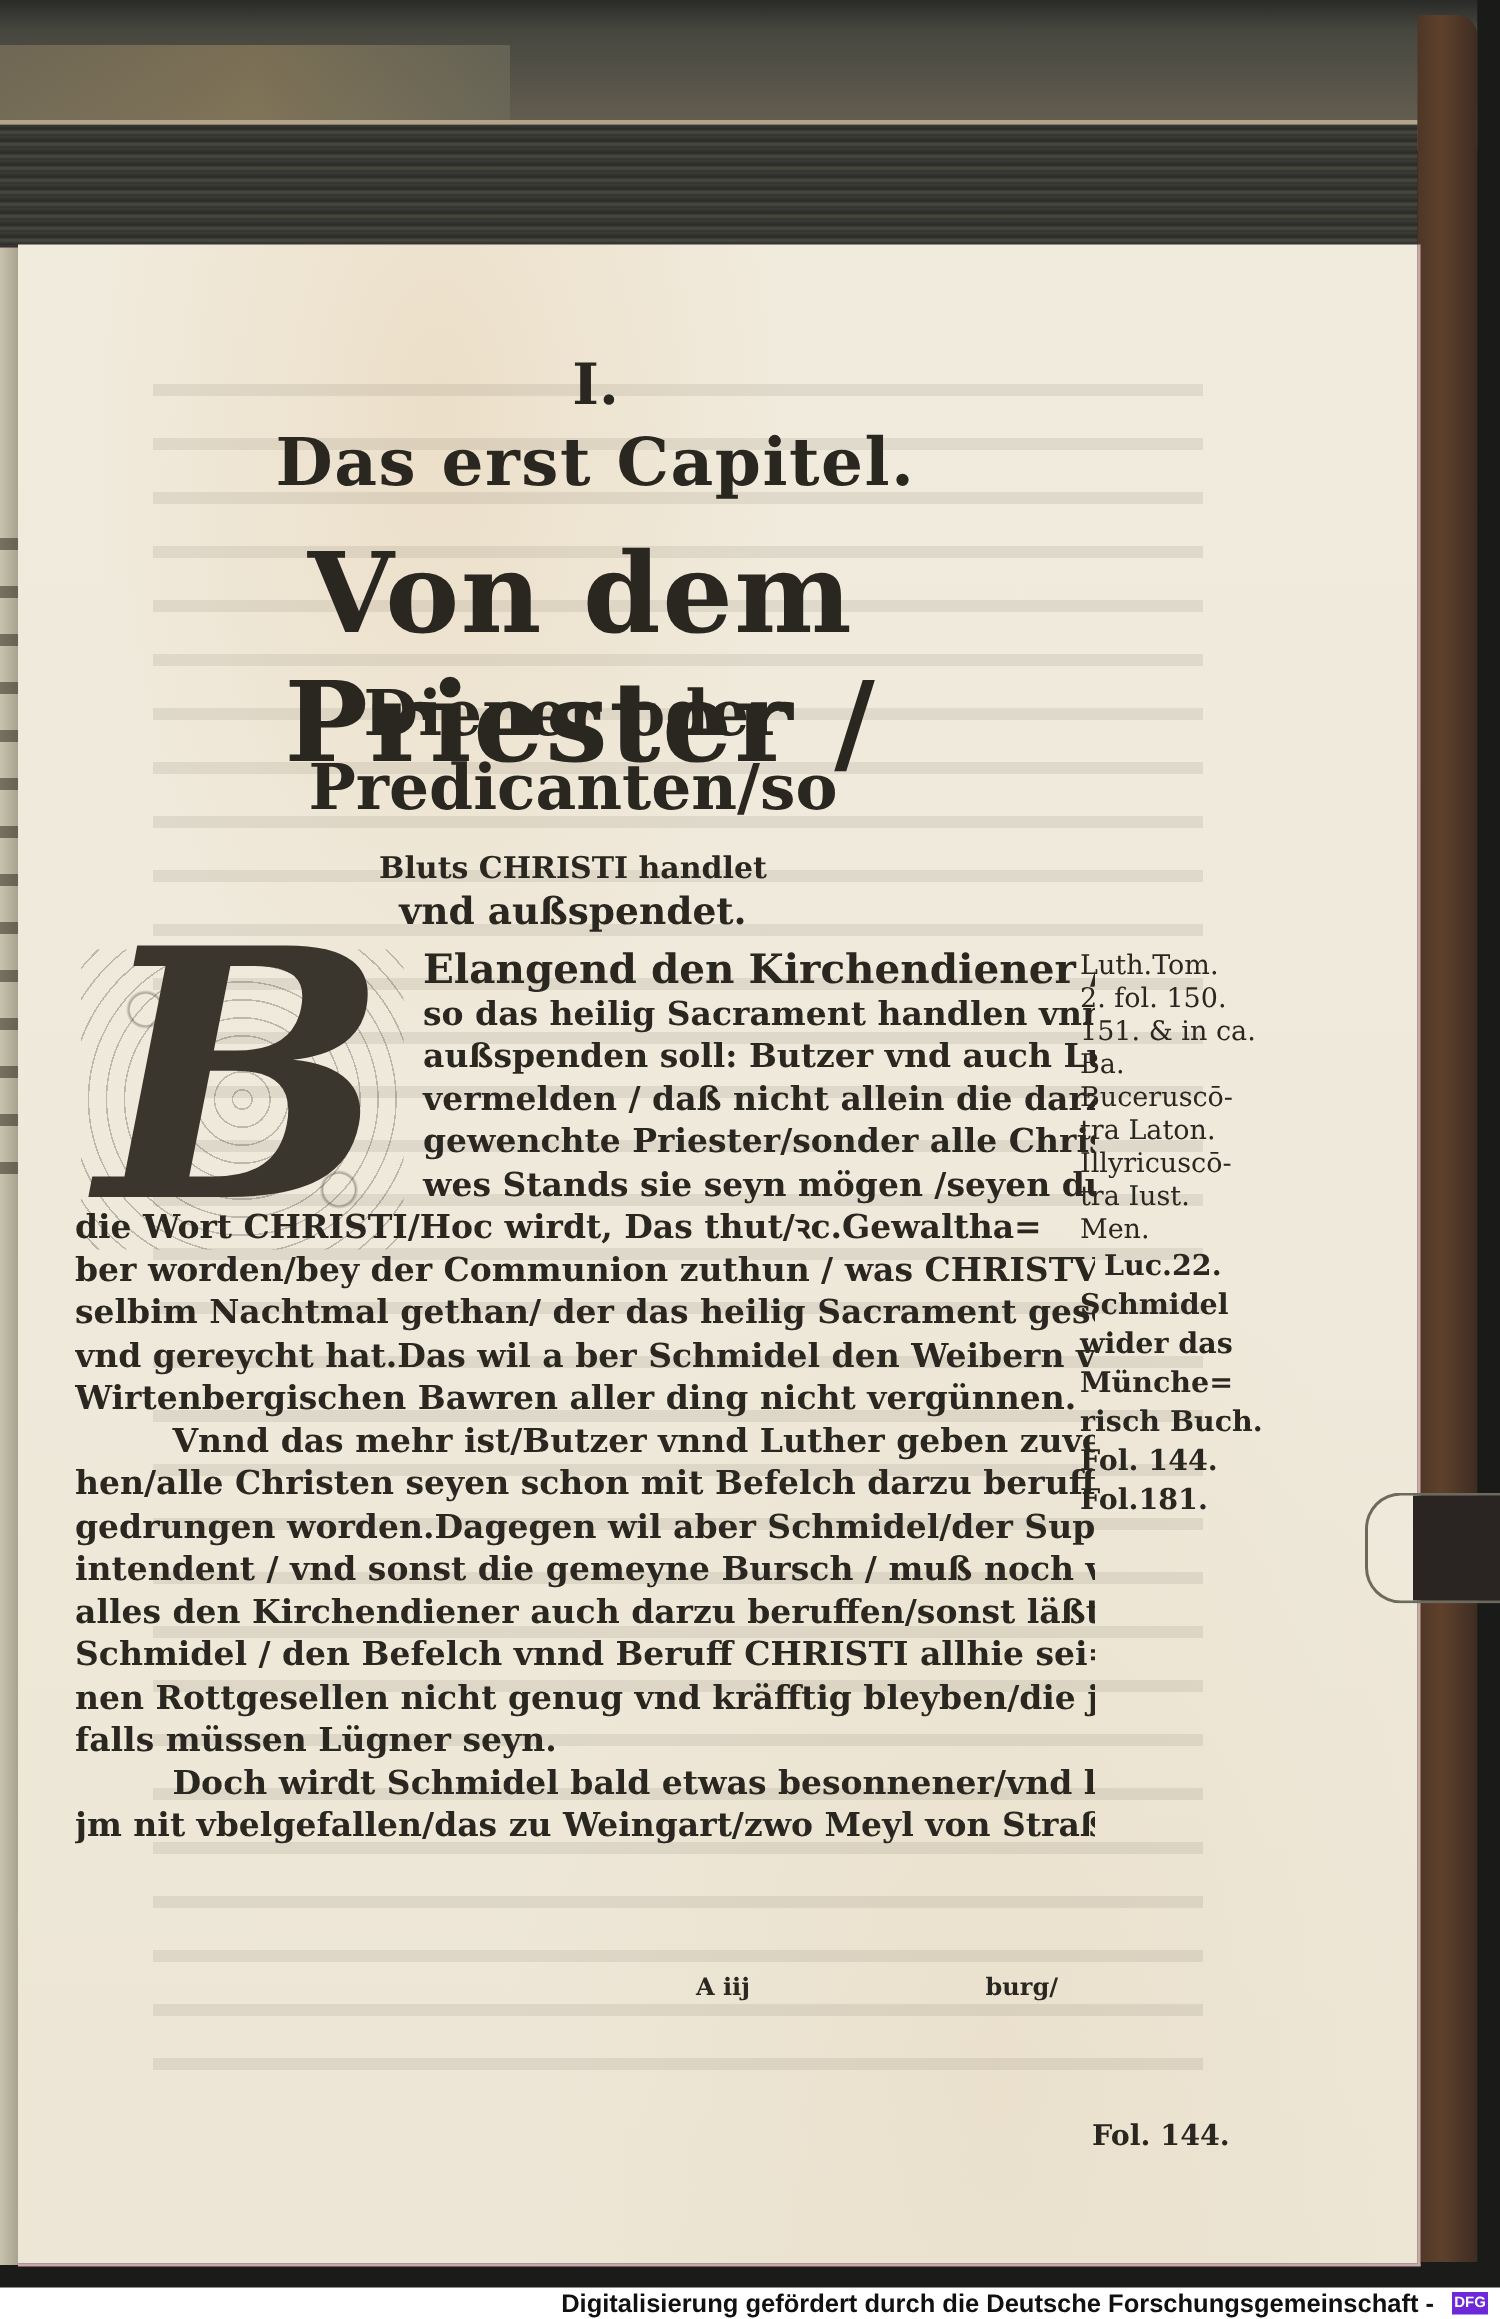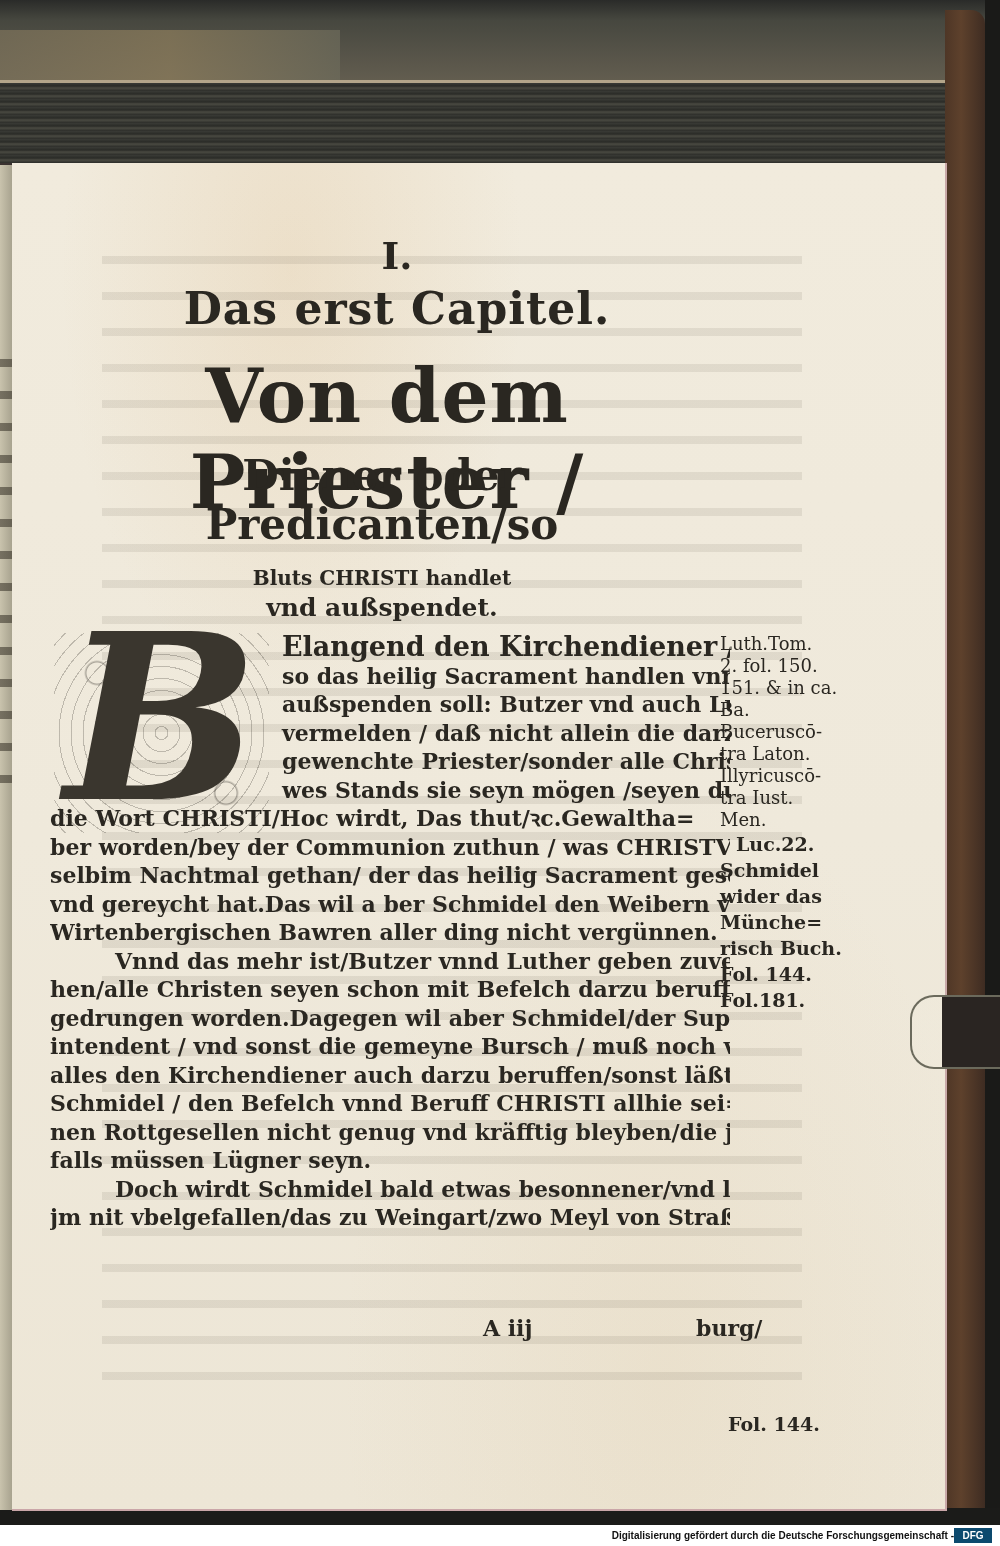--- a/index.html
+++ b/index.html
@@ -99,32 +99,32 @@
     .first-line { font-size: 27px; }
     .para-indent { padding-left: 65px; }
     .margin-notes {
       position: absolute; left: 708px; top: 470px; width: 135px;
       font-family: "DejaVu Serif", serif; font-size: 18px; line-height: 22px;
     }
     .margin-notes .note-line { white-space: nowrap; height: 22px; }
     .mn-gothic { font-weight: bold; font-size: 19px; line-height: 26px; }
     .mn-gothic .note-line { height: 26px; }
     .sig {
-      position: absolute; top: 1152px; font-family: "DejaVu Serif", serif; font-weight: bold; font-size: 22px; margin-left: 19px;
+      position: absolute; top: 1152px; font-family: "DejaVu Serif", serif; font-weight: bold; font-size: 16px;
     }
     .footer {
       position: absolute; left: 0; top: 1525px; width: 1000px; height: 21px; background: #ffffff;
       display: flex; align-items: center; justify-content: flex-end;
     }
     .footer-text {
-      font-family: "Liberation Sans", sans-serif; font-size: 10px; font-weight: bold; color: #111;
-      margin-right: 0;
+      font-family: "Liberation Sans", sans-serif; font-size: 17px; font-weight: bold; color: #111;
+      margin-right: 12px;
     }
     .dfg-logo {
-      width: 38px; height: 15px; background: #0c4a6e; color: #fff; margin-right: 8px;
+      width: 24px; height: 15px; background: #6d28d9; color: #fff; margin-right: 8px;
       font-family: "Liberation Sans", sans-serif; font-size: 10px; font-weight: bold;
       display: flex; align-items: center; justify-content: center;
     }
   </style>
 </head>
 <body>
 
 <div class="book-top">
   <div class="book-top-left-stain"></div>
 </div>
@@ -190,21 +190,21 @@
       <div class="note-line">wider das</div>
       <div class="note-line">Münche=</div>
       <div class="note-line">risch Buch.</div>
       <div class="note-line">Fol. 144.</div>
       <div class="note-line">Fol.181.</div>
     </div>
     <div class="note-line mn-gothic" style="position:absolute; top:778px; left:8px;">Fol. 144.</div>
   </div>
 
   <div class="sig ink" style="left:452px;">A iij</div>
-  <div class="sig ink" style="left:665px;">burg/</div>
+  <div class="sig ink" style="left:645px;">burg/</div>
 </div>
 
 <div class="clip"></div>
 
 <div class="footer">
   <span class="footer-text">Digitalisierung gefördert durch die Deutsche Forschungsgemeinschaft -</span>
   <span class="dfg-logo">DFG</span>
 </div>
 
 </body></html>

